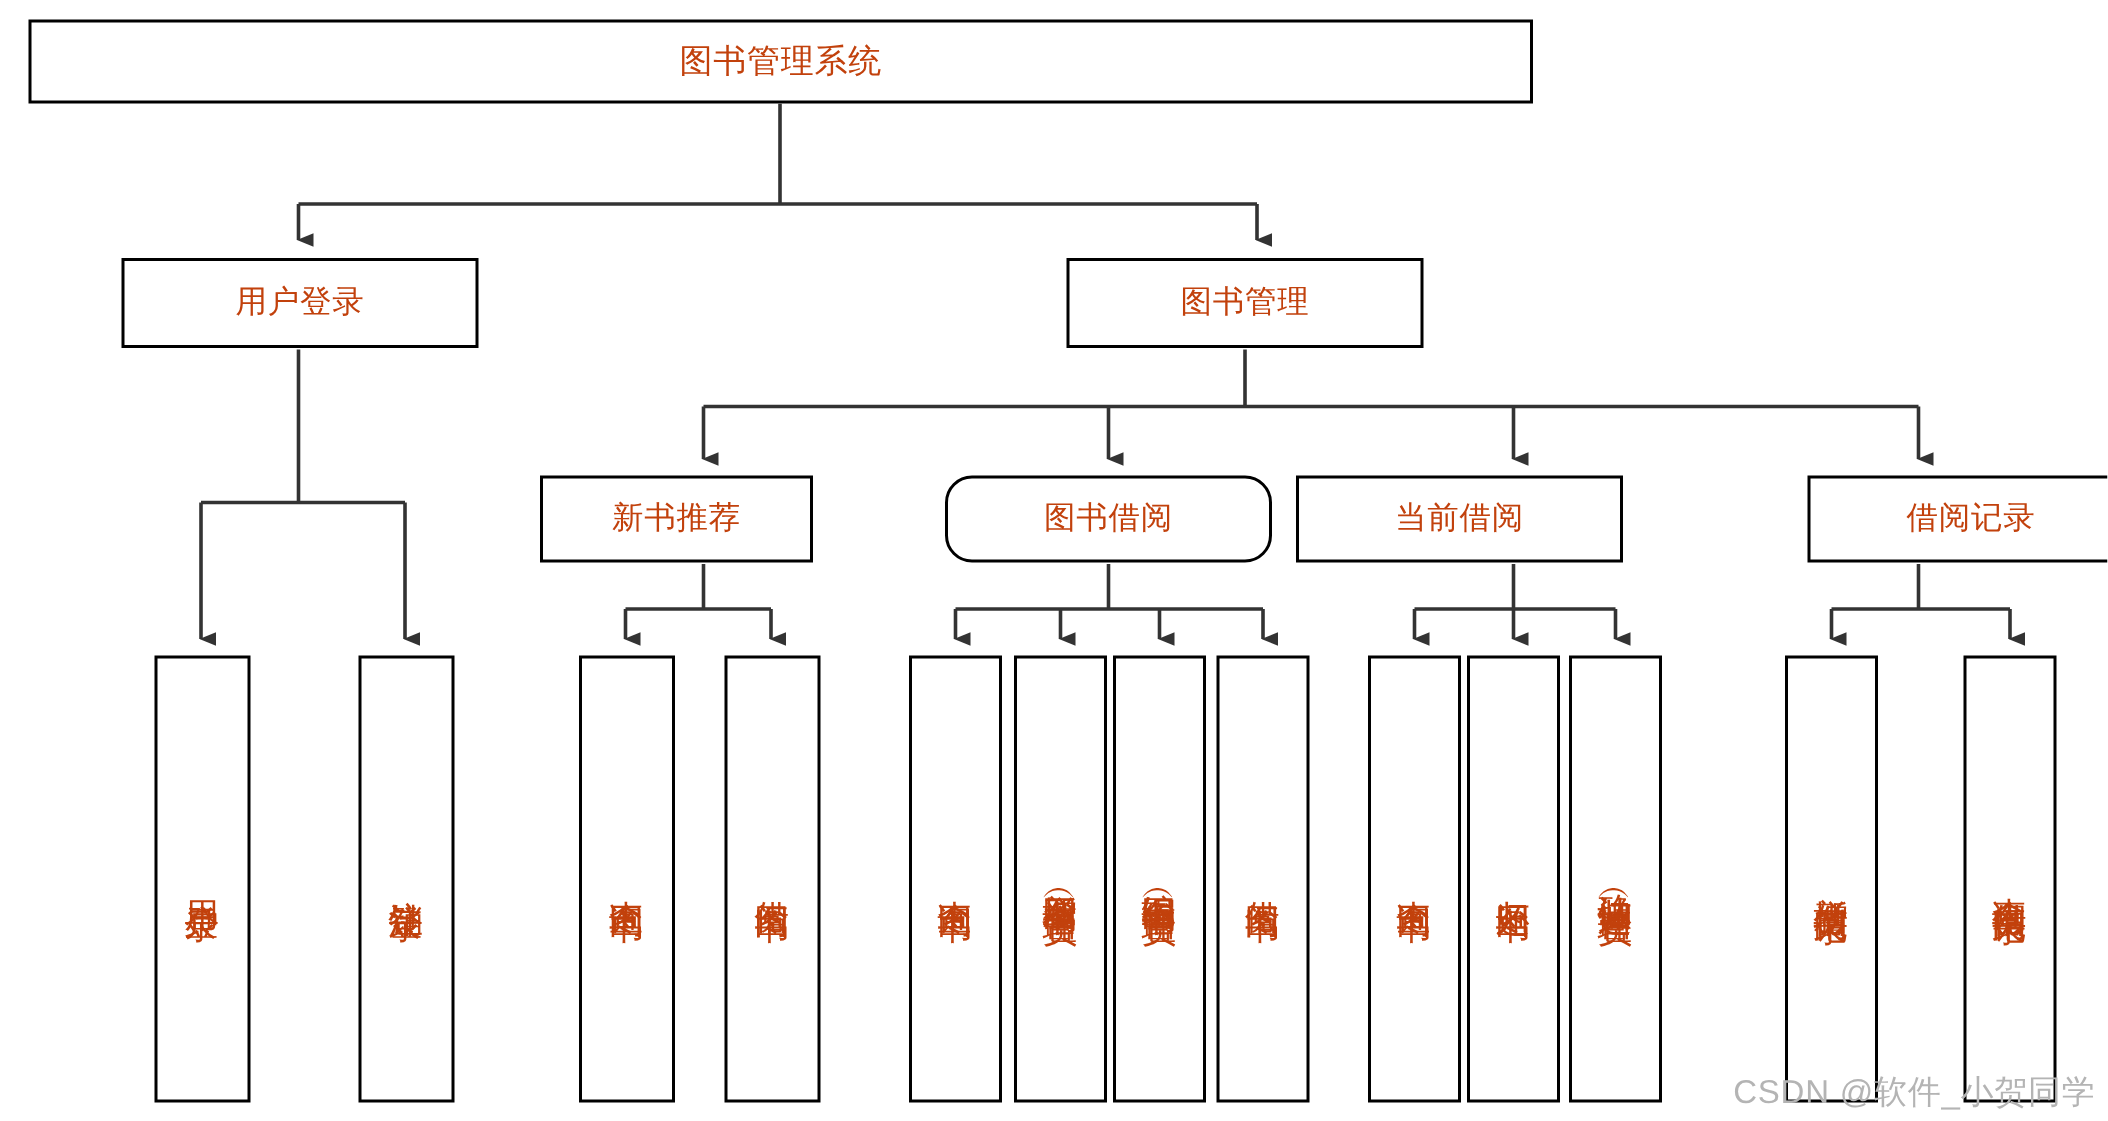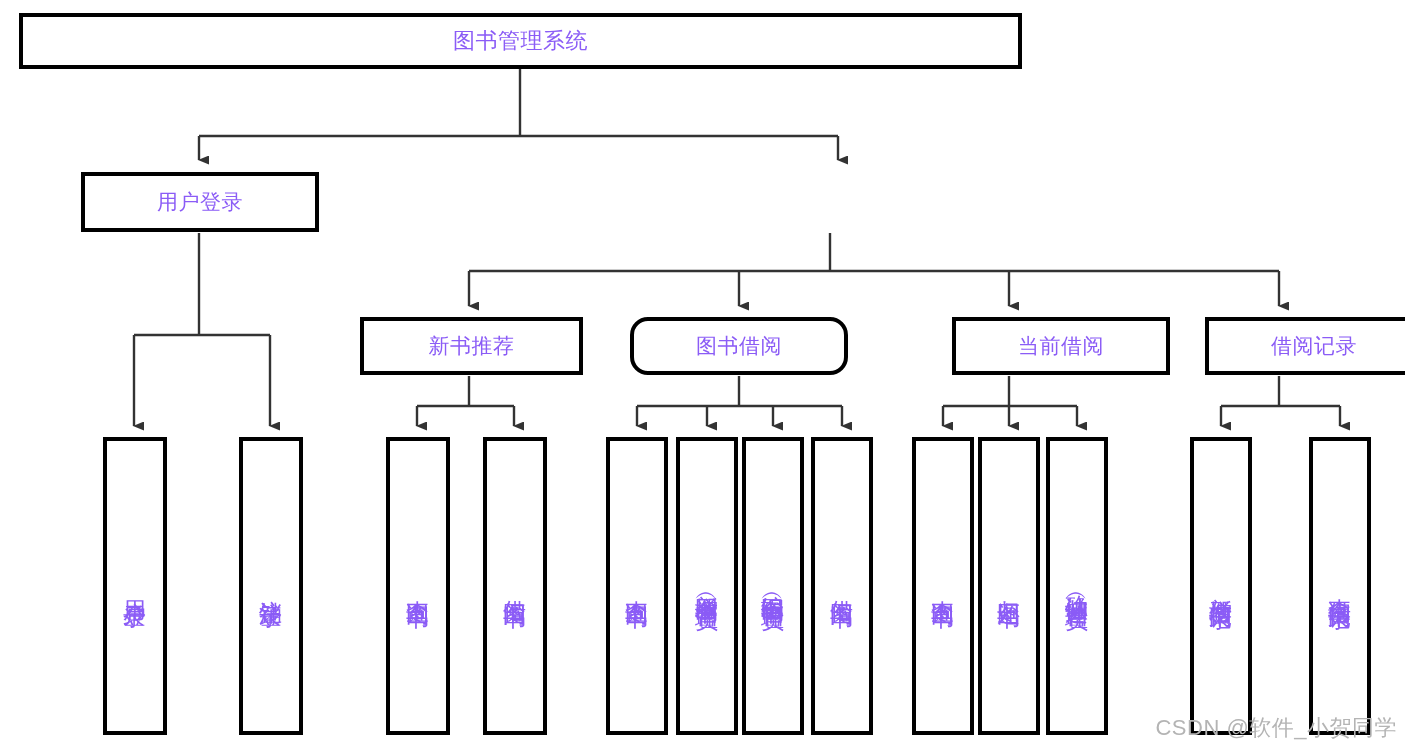--- a/index.html
+++ b/index.html
@@ -22,25 +22,25 @@
     left: 0;
     top: 0;
     width: 1405px;
     height: 747px;
     pointer-events: none;
   }
   .node {
     position: absolute;
     box-sizing: border-box;
     background: #ffffff;
-    border: 4px solid #000000;
+    border: 2px solid #000000;
     display: flex;
     align-items: center;
     justify-content: center;
-    color: #8b5cf6;
+    color: #c2410c;
     overflow: hidden;
   }
   .node .label {
     display: block;
     text-align: center;
     line-height: 1.18;
     letter-spacing: 0.5px;
   }
   .node.horiz .label {
     font-size: 21px;
@@ -125,28 +125,31 @@
     </g>
   </svg>
 
   <div class="node horiz root" style="left:19px; top:13px; width:1003px; height:56px;">
     <span class="label">图书管理系统</span>
   </div>
 
   <div class="node horiz" style="left:81px; top:172px; width:238px; height:60px;">
     <span class="label">用户登录</span>
   </div>
-
-  <div class="node horiz" style="left:360px; top:317px; width:223px; height:58px;">
+  <div class="node horiz" style="left:711px; top:172px; width:238px; height:60px;">
+    <span class="label">图书管理</span>
+  </div>
+
+  <div class="node horiz" style="left:360px; top:317px; width:182px; height:58px;">
     <span class="label">新书推荐</span>
   </div>
   <div class="node horiz" style="left:630px; top:317px; width:218px; height:58px;border-radius:18px;">
     <span class="label">图书借阅</span>
   </div>
-  <div class="node horiz" style="left:952px; top:317px; width:218px; height:58px;">
+  <div class="node horiz" style="left:864px; top:317px; width:218px; height:58px;">
     <span class="label">当前借阅</span>
   </div>
   <div class="node horiz" style="left:1170px; top:317px; width:218px; height:58px;margin-left:35px;">
     <span class="label">借阅记录</span>
   </div>
 
   <div class="node vert" style="left:103px; top:437px; width:64px; height:298px;">
     <span class="label">用户登录</span>
   </div>
   <div class="node vert" style="left:239px; top:437px; width:64px; height:298px;">

